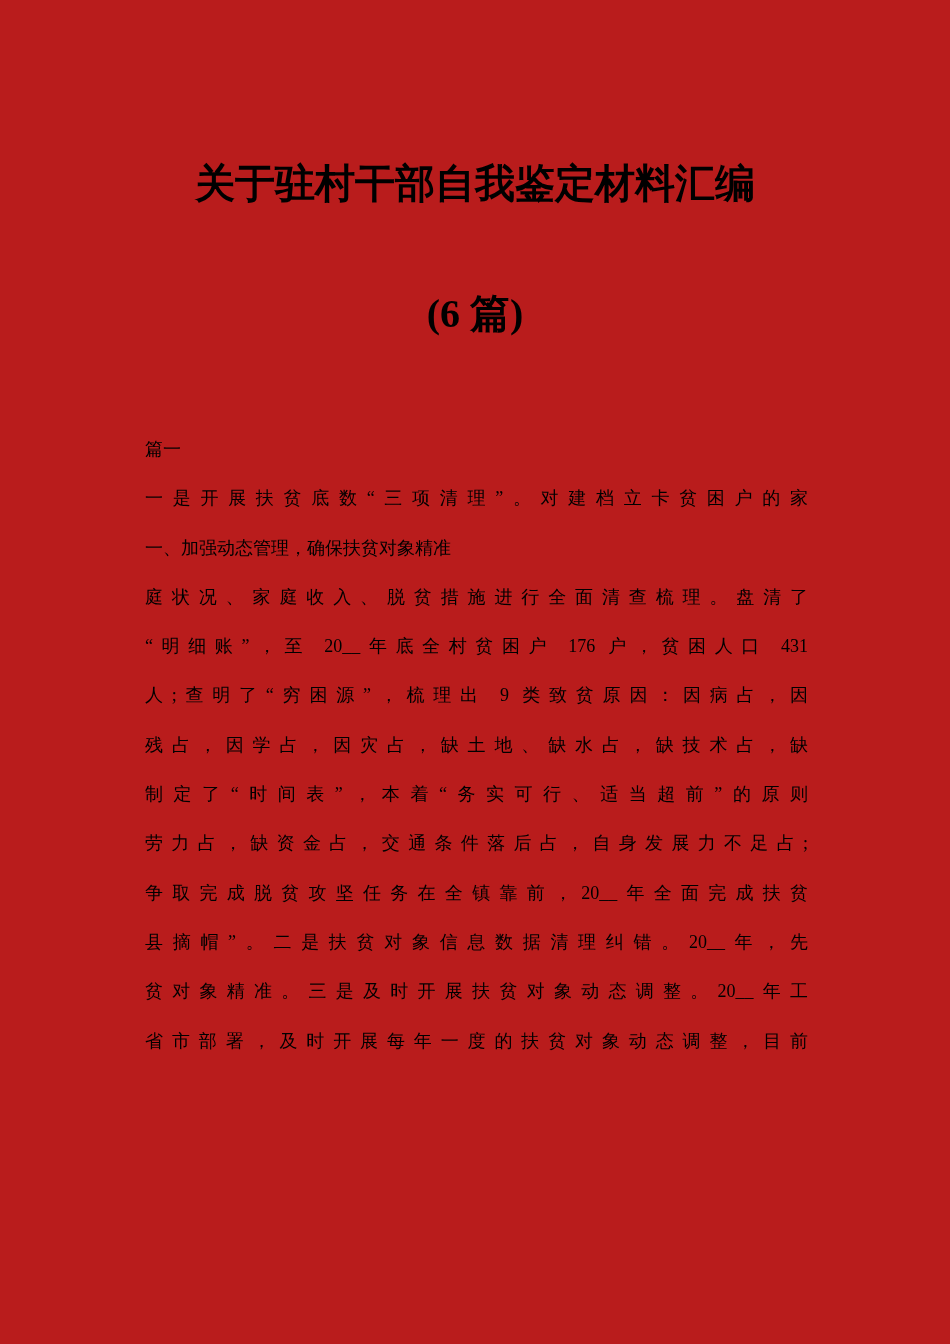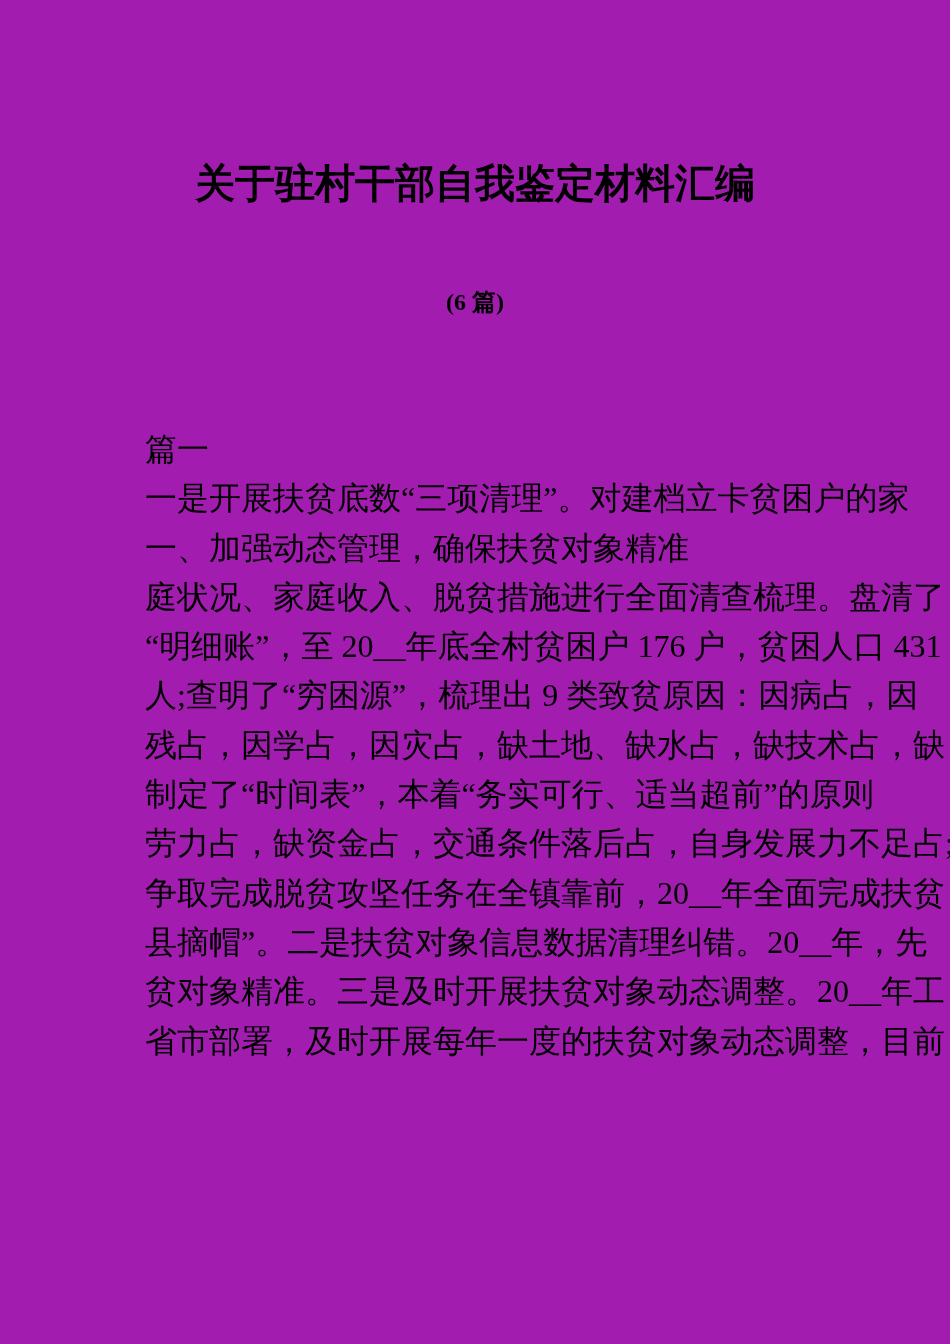--- a/index.html
+++ b/index.html
@@ -4,21 +4,21 @@
 <style>
   html, body {
     margin: 0;
     padding: 0;
     background: #ffffff;
   }
   .page {
     position: relative;
     width: 950px;
     height: 1344px;
-    background: #a21caf;
+    background: #b91c1c;
     overflow: hidden;
     font-family: "Liberation Serif", serif;
     color: #000000;
   }
   .doc-title {
     position: absolute;
     top: 156px;
     left: 0;
     width: 100%;
     text-align: center;
@@ -26,32 +26,32 @@
     font-weight: bold;
     letter-spacing: 0px;
     white-space: nowrap;
   }
   .doc-subtitle {
     position: absolute;
     top: 286px;
     left: 0;
     width: 100%;
     text-align: center;
-    font-size: 24px;
+    font-size: 40px;
     font-weight: bold;
     white-space: nowrap;
   }
   .doc-body {
     position: absolute;
     top: 425px;
     left: 145px;
     width: 663px;
   }
   .line {
-    font-size: 32px;
+    font-size: 18px;
     line-height: 49.3px;
     height: 49.3px;
     text-align: justify;
     text-align-last: justify;
     text-justify: inter-ideograph;
     white-space: nowrap;
     overflow: visible;
   }
   .line.short {
     text-align: left;

